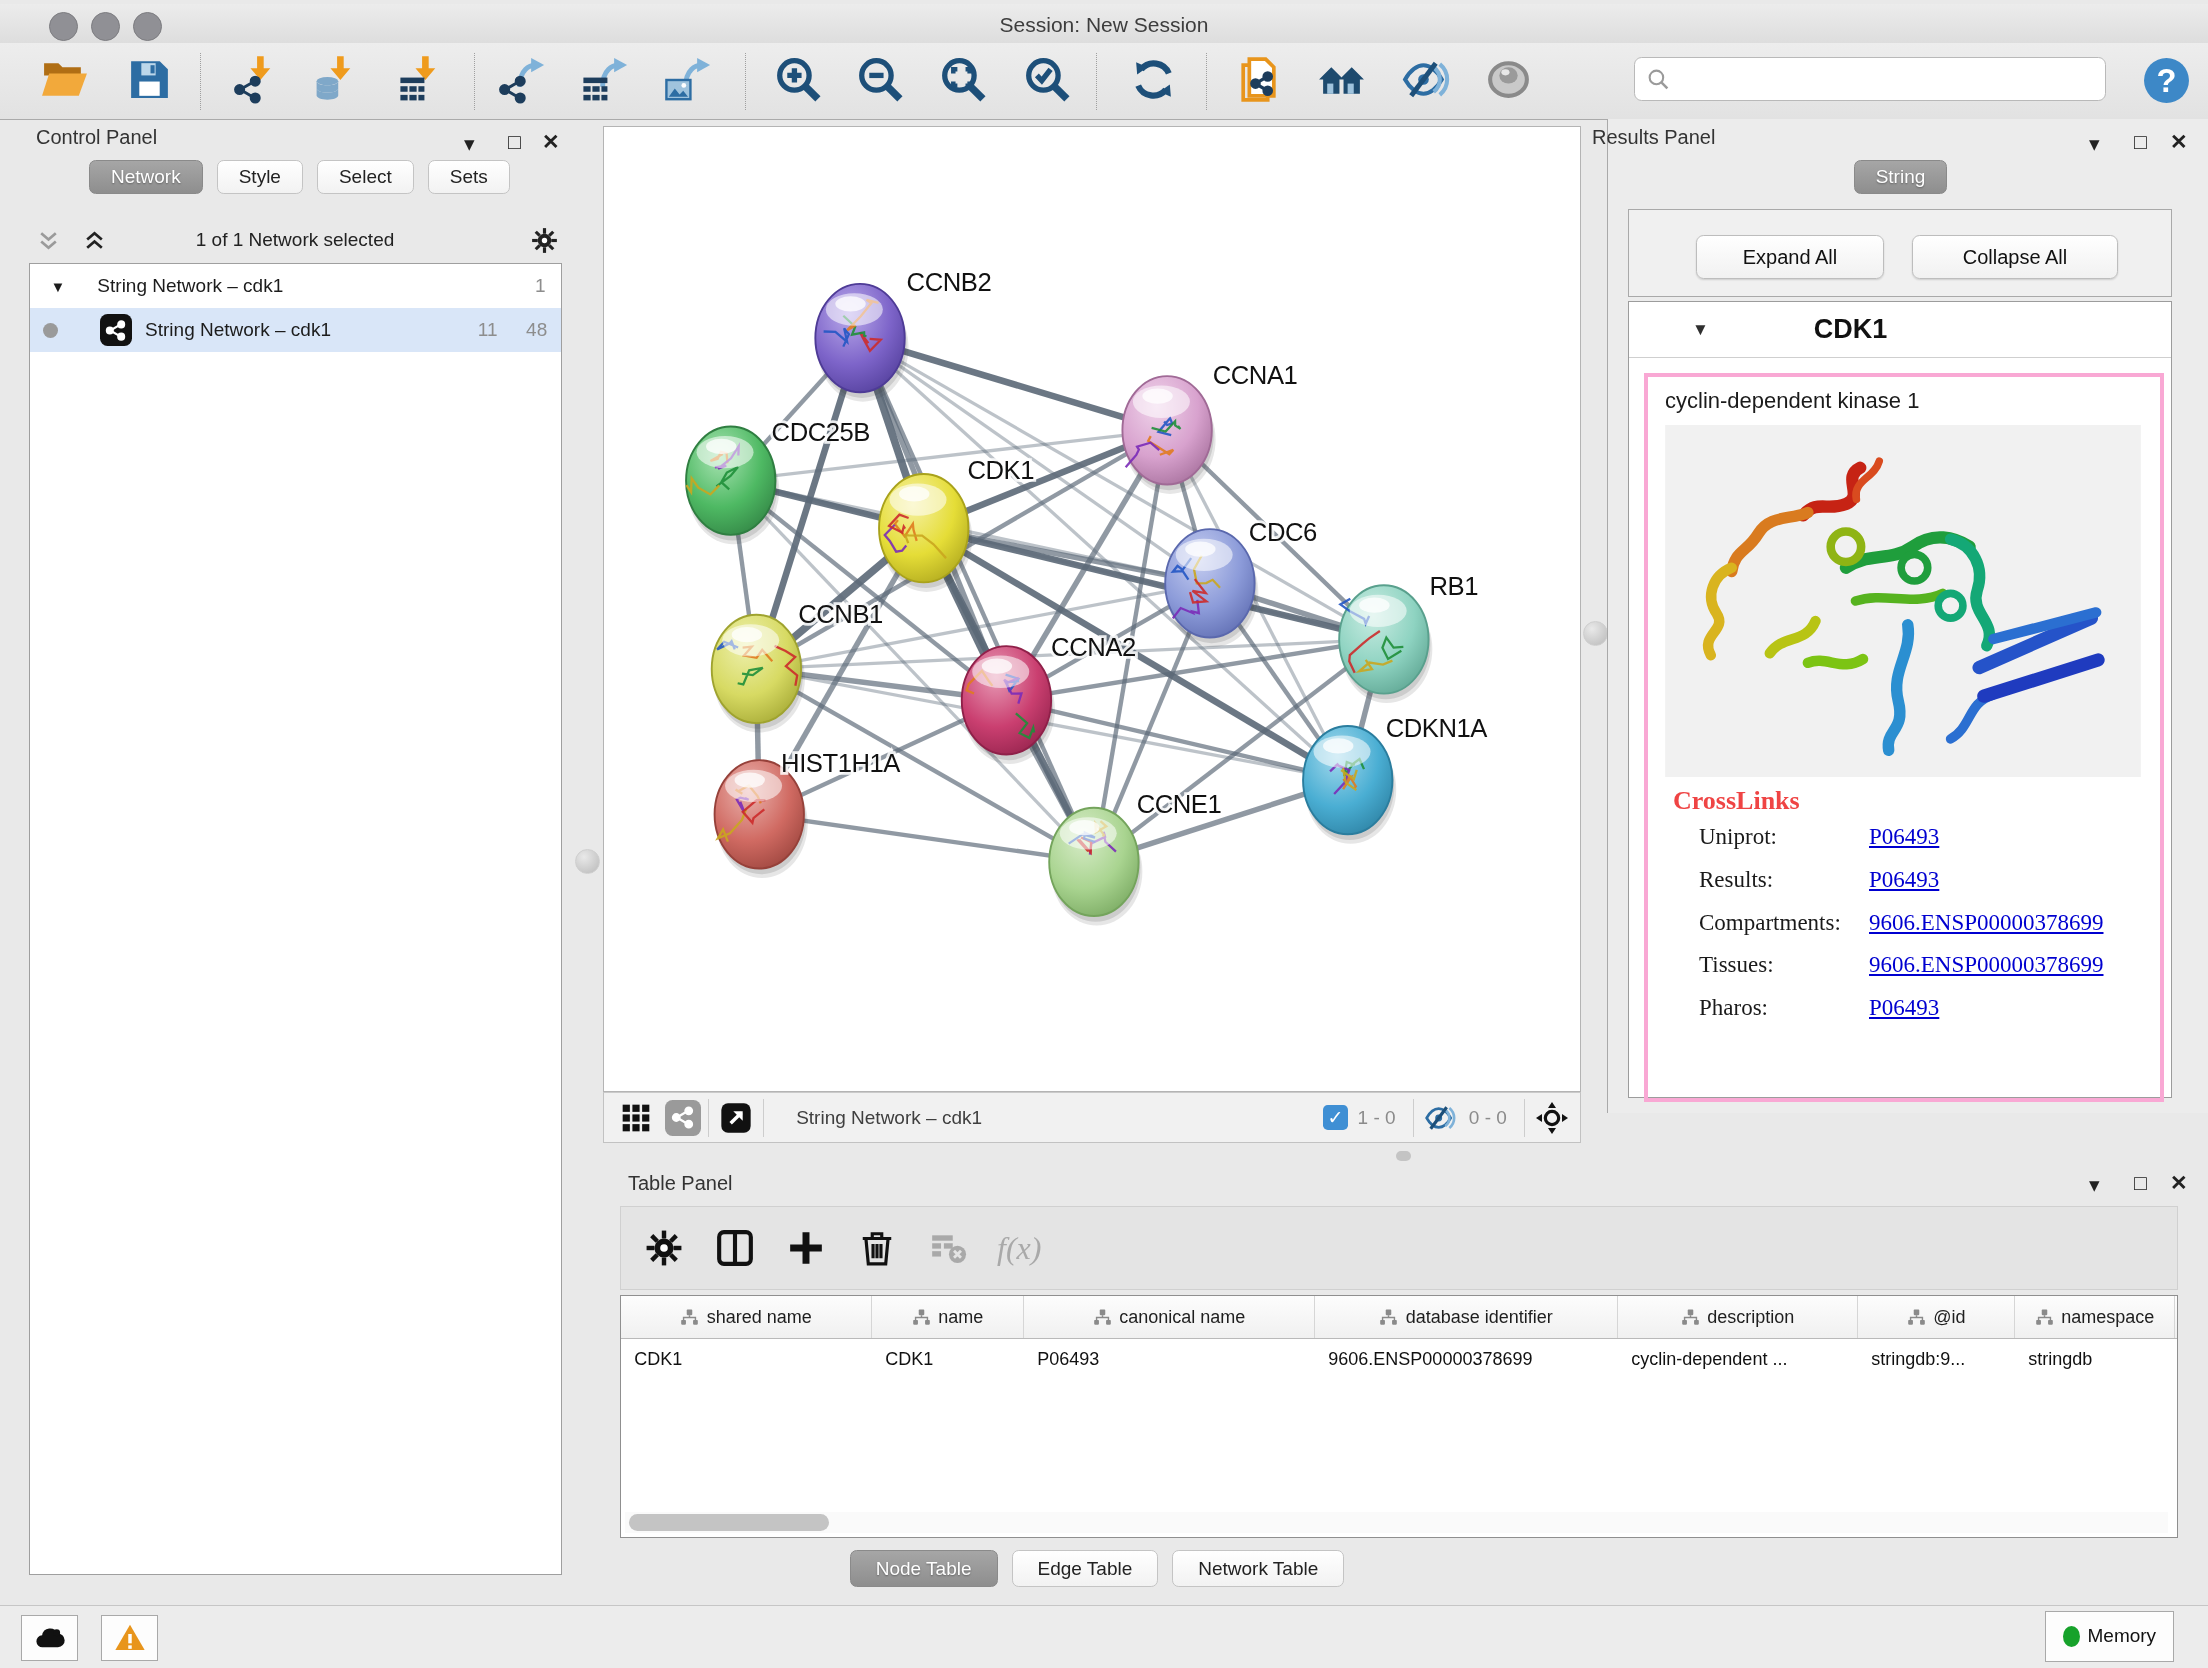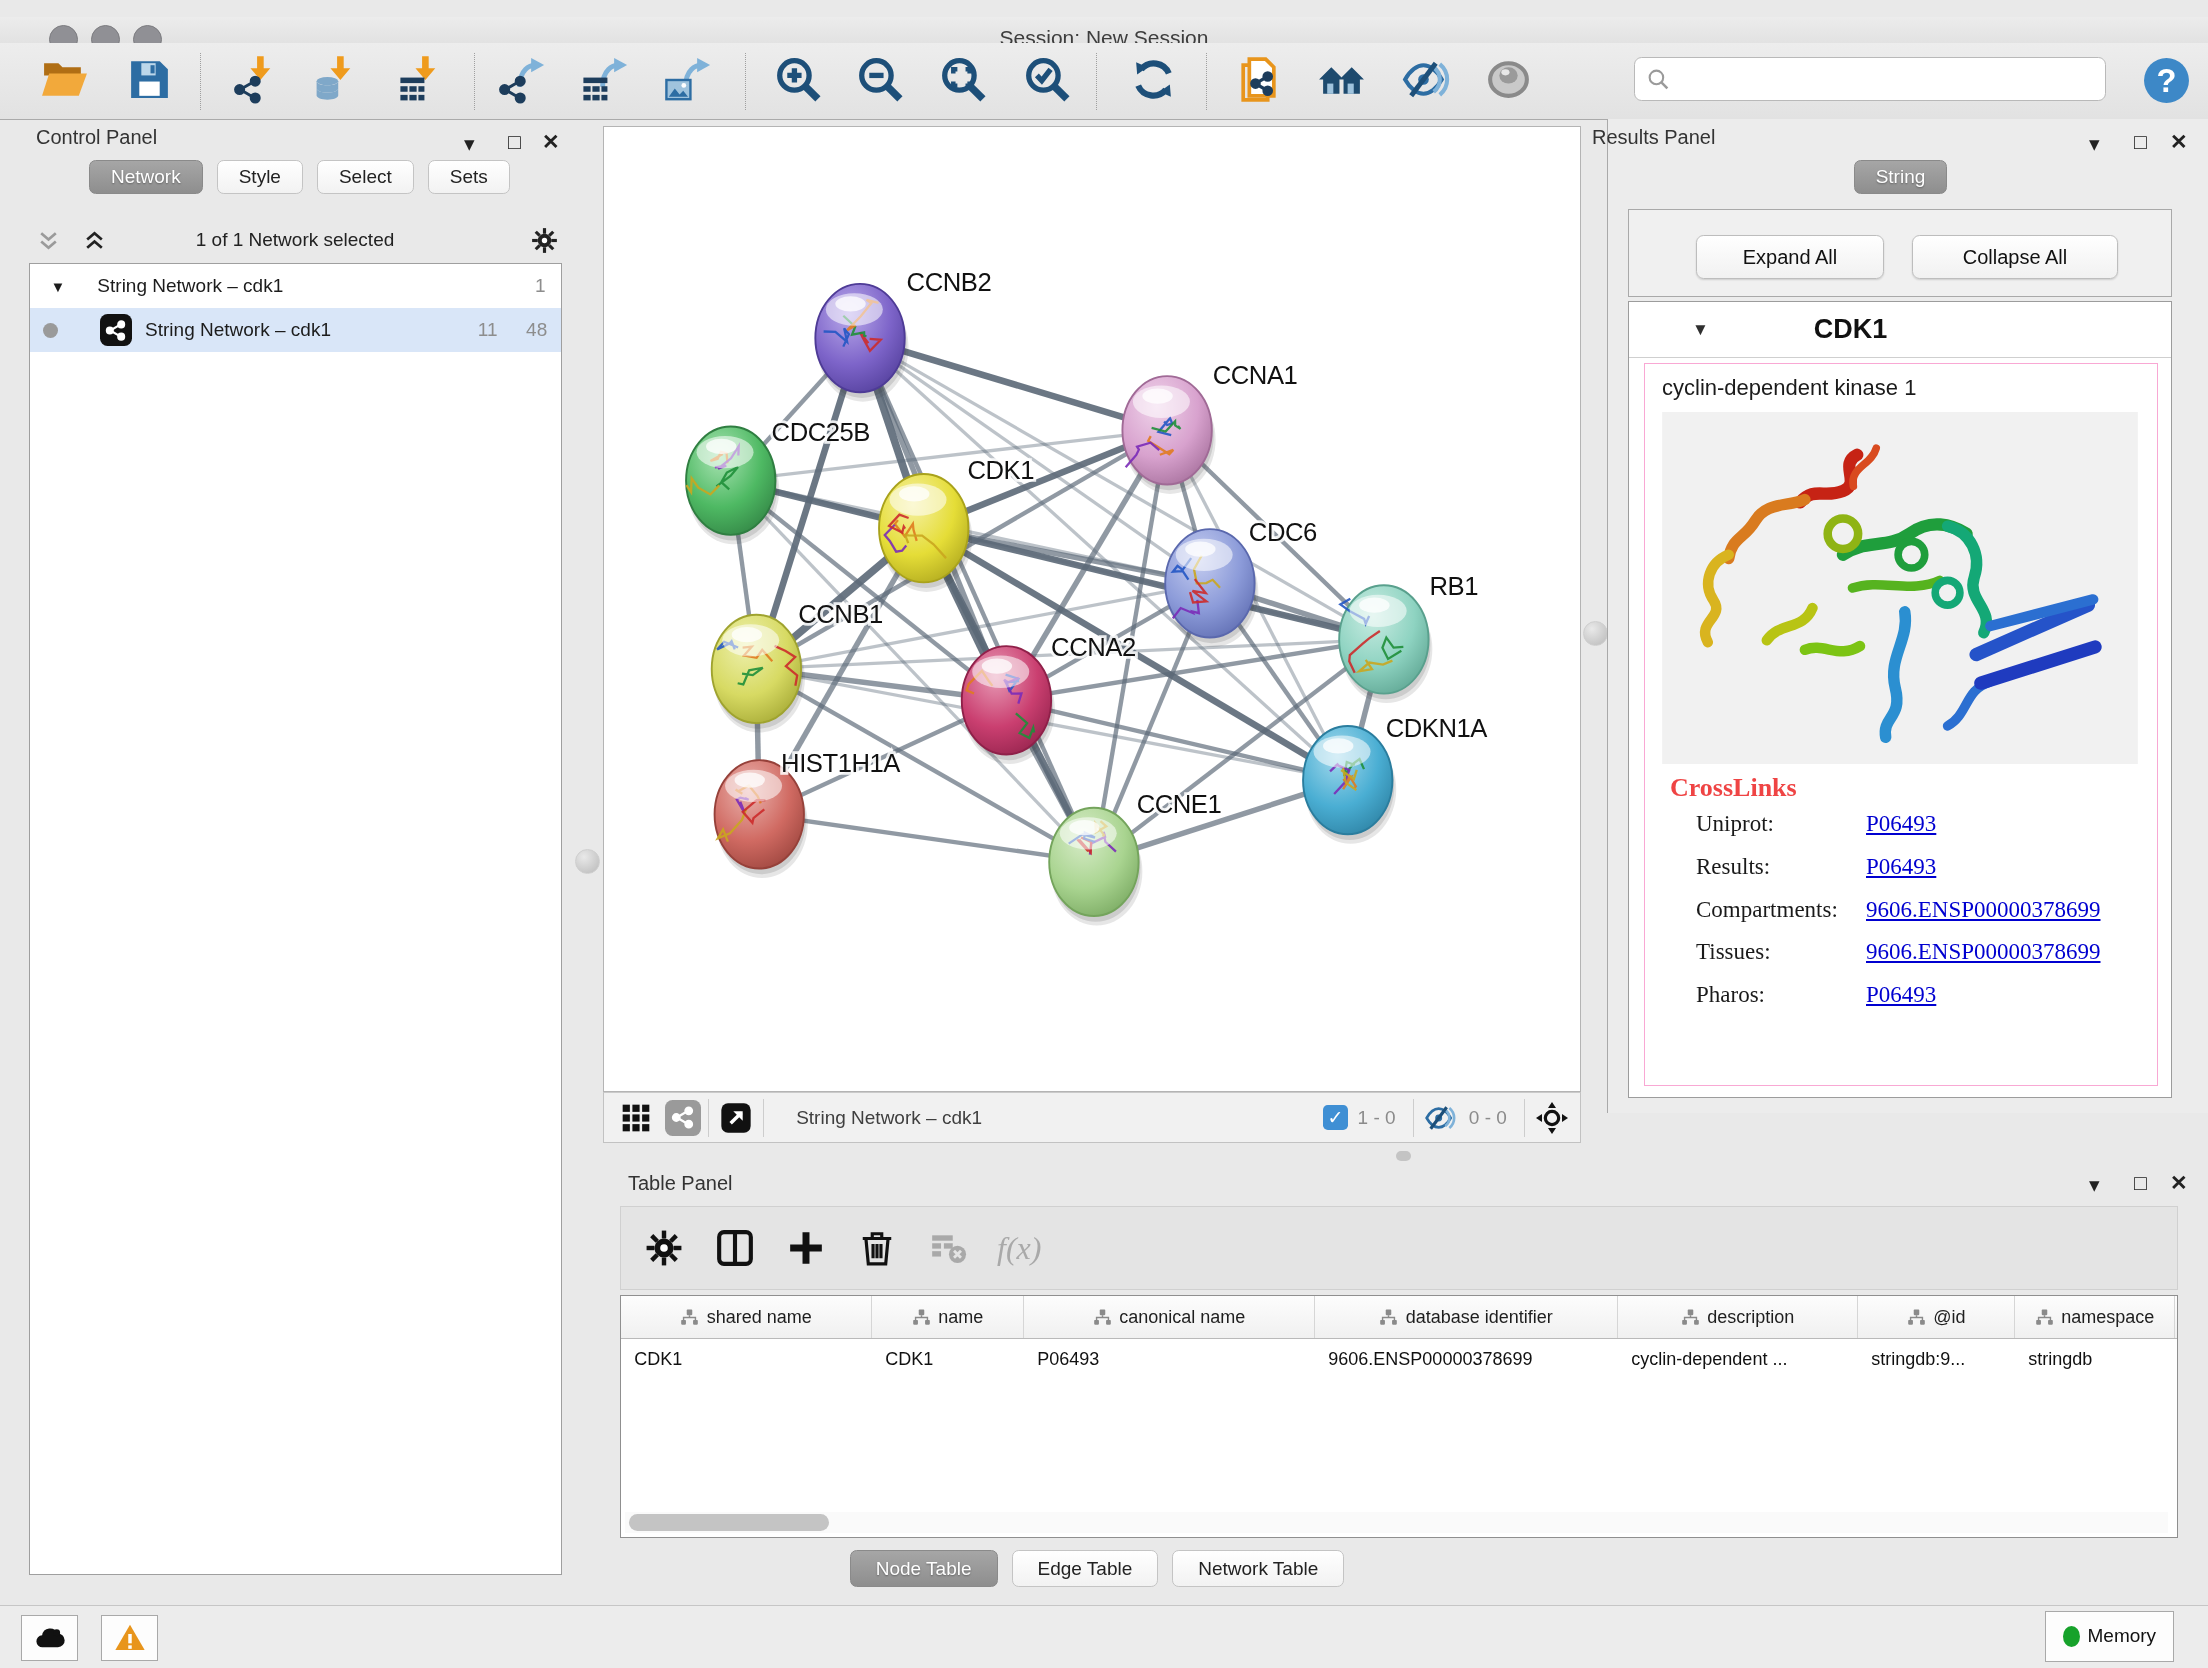--- a/index.html
+++ b/index.html
@@ -1,20 +1,20 @@
 <!DOCTYPE html>
 <html style="font-size:15px"><head>
 <meta charset="utf-8">
 <style>
   html,body{margin:0;padding:0;}
   body{width:2208px;height:1668px;overflow:hidden;background:#e9e9e9;
        font-family:"Liberation Sans",sans-serif;color:#2f2f2f;position:relative;}
   .abs{position:absolute;}
   
-  #titlebar{left:0;top:17px;width:2208px;height:42px;
+  #titlebar{left:0;top:4px;width:2208px;height:42px;
     background:linear-gradient(#ececec,#dcdcdc);border-bottom:1px solid #b3b3b3;}
   .tl{width:27px;height:27px;border-radius:50%;background:#909095;border:1px solid #7c7c80;top:7.6px;}
   #win-title{width:100%;text-align:center;top:8.6px;font-size:21px;color:#3d3d3d;}
   
   #toolbar{left:0;top:43px;width:2208px;height:76px;background:linear-gradient(#ededed,#e2e2e2);
     border-bottom:1px solid #aaa;}
   .tbtn{position:absolute;top:11.4px;width:53px;height:53px;display:flex;align-items:center;justify-content:center;}
   .tbtn svg{width:49px;height:49px;}
   .tsep{position:absolute;top:9.5px;height:57px;width:0;border-left:1.9px dotted #9f9f9f;}
   #search-box{left:1634px;top:57px;width:472px;height:44px;background:#fff;border:1px solid #b9b9b9;
@@ -57,21 +57,21 @@
   #rp-title{left:1592px;top:126px;text-align:right;}
   #rp-tabwrap{left:1607px;top:160px;width:601px;text-align:center;}
   #rp-btnbox{left:1628px;top:209px;width:544px;height:88px;border:1px solid #a9a9a9;background:#f0f0f0;box-sizing:border-box;}
   .rbtn{position:absolute;top:25px;height:42px;border:1px solid #bdbdbd;border-radius:7.6px;
     background:linear-gradient(#ffffff,#f1f1f1);font-size:20px;color:#111;display:flex;align-items:center;justify-content:center;
     box-shadow:0 1px 1.9px rgba(0,0,0,.15);}
   #rp-entry{left:1628px;top:301px;width:544px;height:797px;border:1px solid #9c9c9c;background:#fff;box-sizing:border-box;}
   #rp-entry-head{position:absolute;left:0;top:0;width:100%;height:55px;border-bottom:1px solid #cfcfcf;
      display:flex;align-items:center;}
   #rp-entry-name{font-size:27px;font-weight:bold;color:#111;margin-left:105px;}
-  #rp-inner{position:absolute;left:15px;top:61px;width:512px;height:721px;border:1px solid #f9a8d4;}
+  #rp-inner{position:absolute;left:15px;top:71px;width:512px;height:721px;border:4px solid #f9a8d4;}
   #rp-desc{position:absolute;left:17px;top:11.4px;font-size:22px;color:#1b1b1b;}
   #protein{position:absolute;left:17px;top:48px;}
   #xl-title{position:absolute;left:25px;top:409px;font-family:"Liberation Serif",serif;font-weight:bold;font-size:26px;color:#ef4444;}
   .xl-row{position:absolute;left:51px;font-family:"Liberation Serif",serif;font-size:23px;color:#1a1a1a;}
   .xl-link{position:absolute;left:221px;font-family:"Liberation Serif",serif;font-size:23px;color:#0000d0;text-decoration:underline;}
   #tp-title{left:628px;top:1172px;}
   #tp-toolbar{left:620px;top:1206px;width:1558px;height:84px;background:#e4e4e4;border:1px solid #d0d0d0;box-sizing:border-box;
     display:flex;align-items:center;padding-left:21px;}
   .tpico{width:44px;height:44px;margin-right:27px;display:flex;align-items:center;justify-content:center;}
   .tpico svg{width:38px;height:38px;}

